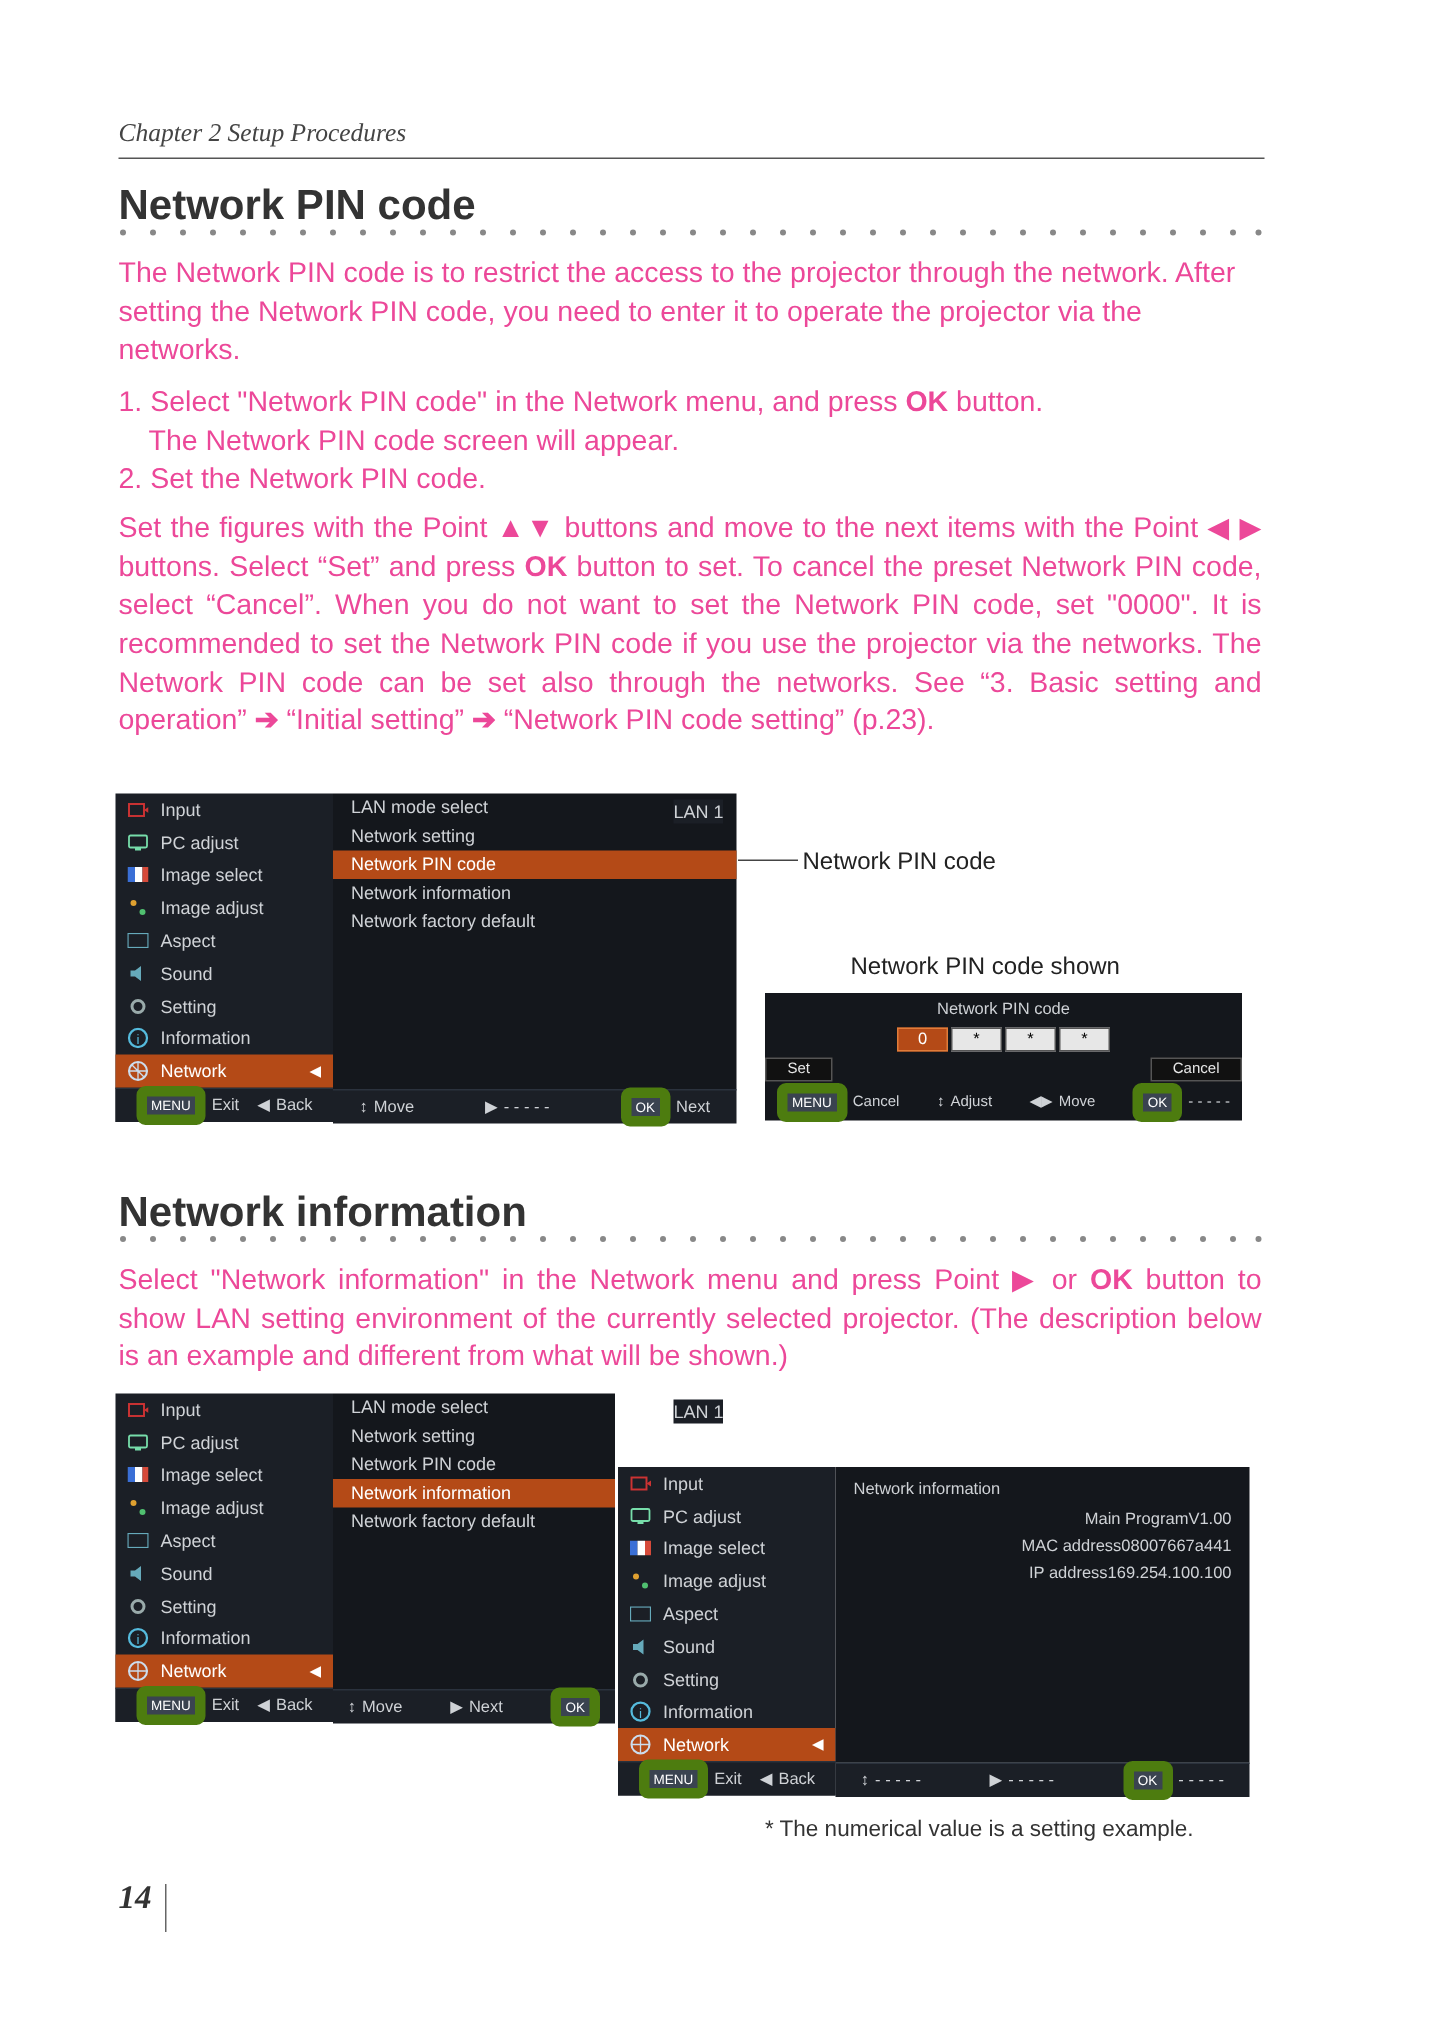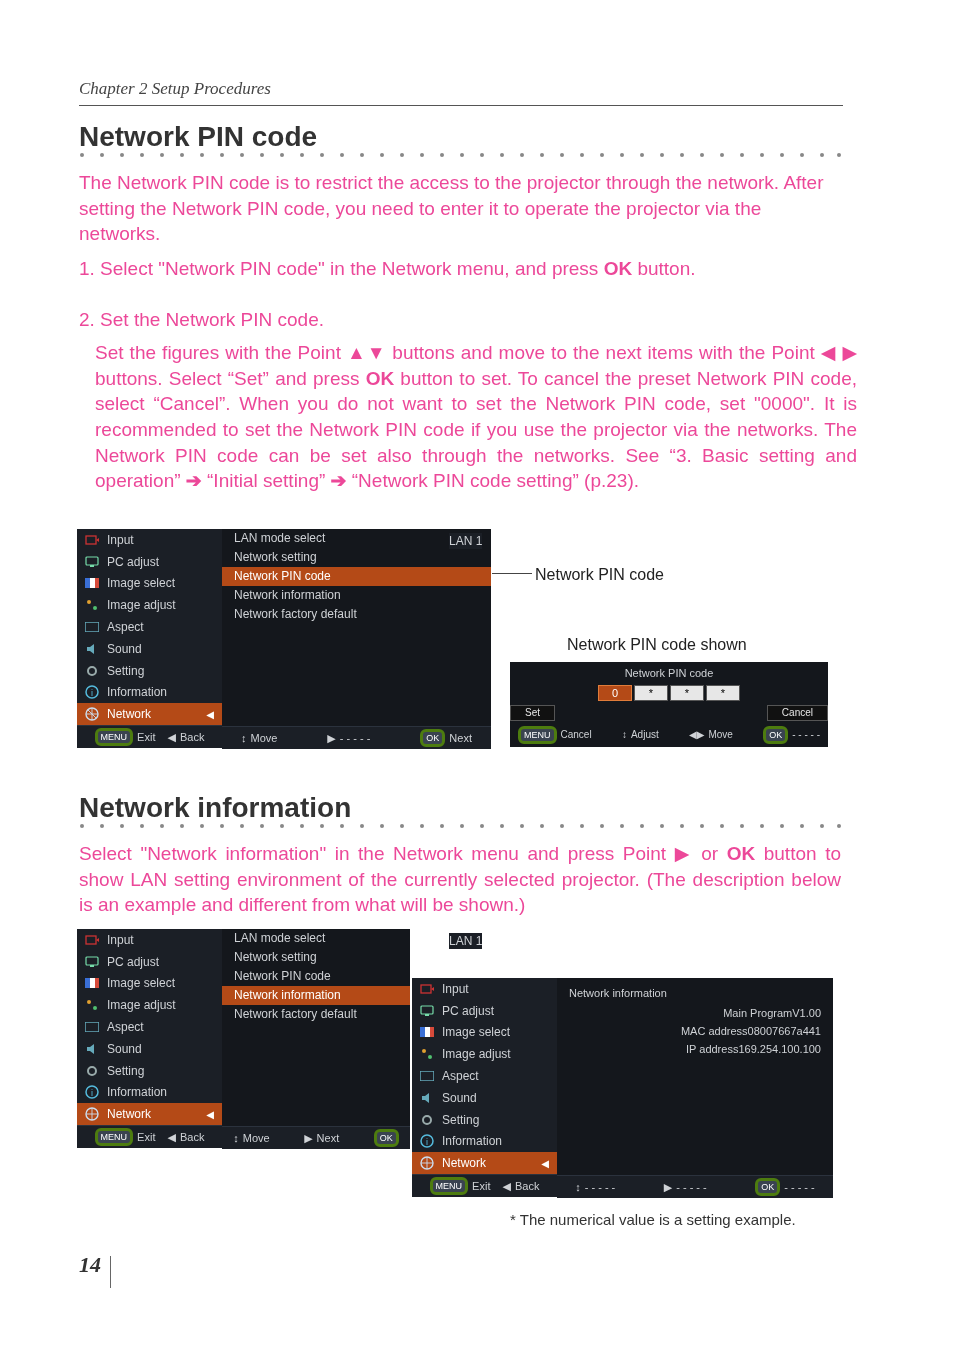--- a/index.html
+++ b/index.html
@@ -37,21 +37,21 @@
 
   
   .osd{background:#1b1f26;color:#cfd2d6;font-size:12px;position:absolute}
   .osd-side{width:145px;display:flex;flex-direction:column}
   .osd-side .row{display:flex;align-items:center;height:21.8px;padding-left:8px;gap:8px}
   .osd-side .row.network{background:#b44a17;color:#fff}
   .osd-ic{width:14px;height:14px;display:flex;align-items:center;justify-content:center;flex:0 0 14px}
   .back-arrow{margin-left:auto;margin-right:8px;font-size:10px}
   .osd-foot{display:flex;align-items:center;height:22px;justify-content:center;gap:12px;font-size:11px;border-top:1px solid #2b323d;background:#1b1f26}
   .osd-foot .fi{display:flex;align-items:center;gap:4px}
-  .pill{background:#3a4350;color:#fff;border:3px solid #4d7c0f;border-radius:6px;font-size:9px;padding:0 3px;line-height:12px}
+  .pill{background:#3a4350;color:#fff;border:7px solid #4d7c0f;border-radius:6px;font-size:9px;padding:0 3px;line-height:12px}
 
   .osd-menu{background:#14171c}
   .osd-menu .mrow{display:flex;align-items:center;height:19px;padding-left:12px;font-size:12px;color:#cfd2d6}
   .osd-menu .mrow.sel{background:#b44a17;color:#fff}
   .lan-val{position:absolute;font-size:12px;color:#cfd2d6}
 
   
   .pin-box{position:absolute;background:#14171c;color:#cfd2d6}
   .pin-title{font-size:11px;text-align:center;padding-top:4px}
   .pin-digits{display:flex;justify-content:center;gap:2px;margin-top:4px}
@@ -124,25 +124,25 @@
         <circle cx="743" cy="3" r="2"></circle>
         <circle cx="760" cy="3" r="2"></circle>
       </g>
     </svg>
 </div>
 
 <div class="body-text" style="position:absolute;left:79px;top:170px">The Network PIN code is to restrict the access to the projector through the network. After setting the Network PIN code, you need to enter it to operate the projector via the networks.</div>
 
 <div class="body-text" style="position:absolute;left:79px;top:256px">
   <span>1. Select "Network PIN code" in the Network menu, and press </span><b>OK</b><span> button.</span><br>
-  <br>
+  <span style="padding-left:20px;display:inline-block">The Network PIN code screen will appear.</span><br>
   <span>2. Set the Network PIN code.</span>
 </div>
 
-<div class="body-text justify" style="position:absolute;left:95px;top:340px">
+<div class="body-text justify" style="position:absolute;left:79px;top:340px">
   <span>Set the figures with the Point </span><span class="glyph">▲▼</span><span> buttons and move to the next items with the Point </span><span class="glyph">◀</span>
   <span class="glyph">▶</span><span> buttons. Select “Set” and press </span><b>OK</b><span> button to set. To cancel the preset Network PIN code, select “Cancel”. When you do not want to set the Network PIN code, set "0000".</span>
   <span>It is recommended to set the Network PIN code if you use the projector via the networks. The Network PIN code can be set also through the networks.  See “3. Basic setting and operation” </span><b class="glyph">➔</b><span> “Initial setting” </span><b class="glyph">➔</b><span> “Network PIN code setting” (p.23).</span>
 </div>
 
 <div class="osd" style="left:77px;top:529px;width:145px">
   <div class="osd-side">
     <div class="row">
         <span class="osd-ic">
           <svg width="14" height="14">

